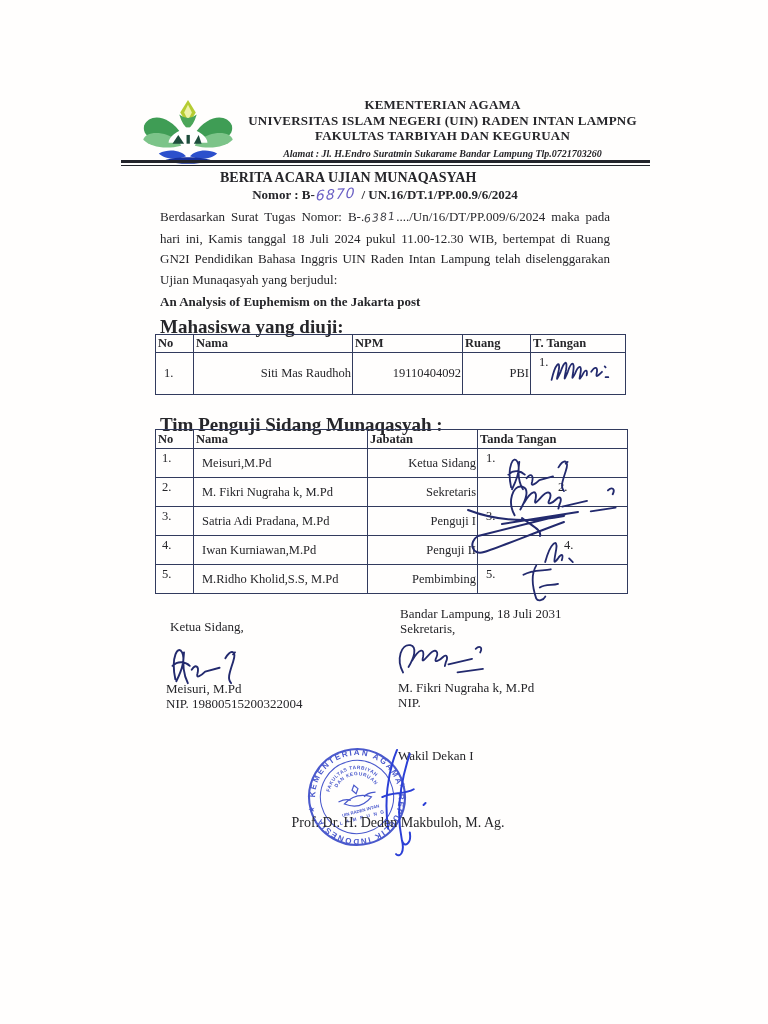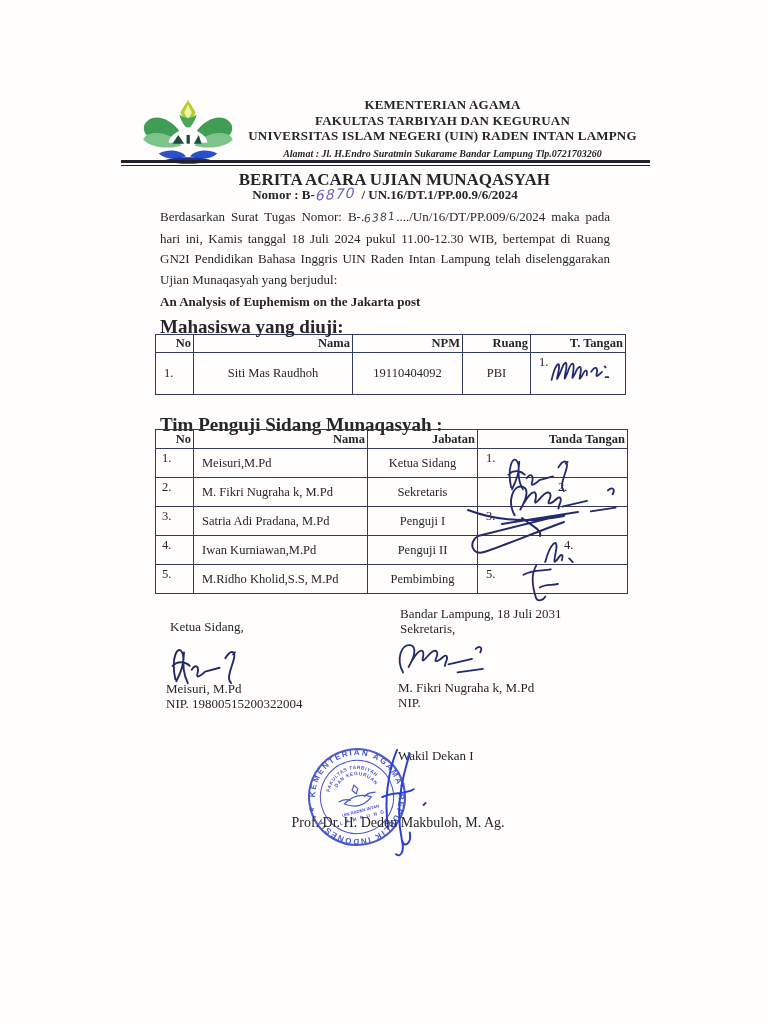--- a/index.html
+++ b/index.html
@@ -6,37 +6,37 @@
   #page{position:relative;width:768px;height:1024px;background:#fffefd;
         font-family:"Liberation Serif",serif;color:#26262a;overflow:hidden;}
   .abs{position:absolute;}
   
   #letterhead-text{left:235px;top:97px;width:415px;text-align:center;line-height:15.5px;}
   .lh-line{font-weight:bold;font-size:13px;letter-spacing:.2px;}
   .lh-addr{font-weight:bold;font-style:italic;font-size:10px;margin-top:2px;}
   #rule-thick{left:121px;top:160px;width:529px;height:3px;background:#23242b;}
   #rule-thin{left:121px;top:165px;width:529px;height:1px;background:#23242b;}
   
-  #doc-title{left:220px;top:170px;width:330px;text-align:right;font-weight:bold;font-size:17px;}
+  #doc-title{left:220px;top:170px;width:330px;text-align:left;font-weight:bold;font-size:14px;}
   #doc-number{left:220px;top:186px;width:330px;text-align:center;font-weight:bold;font-size:13px;}
   .hw{font-family:"DejaVu Sans",sans-serif;font-weight:normal;font-style:italic;
       color:#6a5fc4;font-size:14px;display:inline-block;transform:rotate(-4deg) skewX(-6deg);
       letter-spacing:1px;margin:0 6px 0 1px;}
   .hw2{font-family:"DejaVu Sans",sans-serif;font-style:italic;color:#44444a;font-size:11px;
       display:inline-block;transform:rotate(-5deg);letter-spacing:1px;}
   
   #opening-paragraph{left:160px;top:207px;width:450px;font-size:13px;line-height:20.5px;
       text-align:justify;}
   #thesis-title{left:160px;top:294px;width:470px;font-weight:bold;font-size:13px;}
   .tbl-caption{font-weight:bold;font-size:19px;}
   
   table{border-collapse:collapse;table-layout:fixed;}
   td,th{border:1.6px solid #323b5e;font-size:12.5px;overflow:hidden;}
-  th{font-weight:bold;text-align:right;padding:1px 2px;}
-  .c{text-align:center;}
+  th{font-weight:bold;text-align:left;padding:1px 2px;}
+  .c{text-align:right;}
   .l{text-align:left;padding-left:8px;}
   .topl{vertical-align:top;text-align:left;padding:2px 0 0 6px;}
   #student-table{left:155px;top:334px;width:470px;}
   #examiner-table{left:155px;top:429px;width:472px;}
   .sigcell{vertical-align:top;text-align:left;padding:2px 0 0 8px;}
   .signum{font-size:12.5px;}
   svg.sig{position:absolute;pointer-events:none;}
   .sig path{fill:none;stroke:#232a6e;stroke-width:2;stroke-linecap:round;stroke-linejoin:round;}
   .sig.blue path{stroke:#2b3fd6;}
   
@@ -63,22 +63,22 @@
     <path d="M40,38 L46,47 L34,47 Z" fill="#1d4d3c"></path>
     <rect x="48.5" y="38" width="3.4" height="9" fill="#1d4d3c"></rect>
     <path d="M56,47 L61,38 L64,47 Z" fill="#1d4d3c"></path>
     <path d="M20,57 C32,51 44,55 48,60 C39,64 26,63 20,57 Z" fill="#2c50cc"></path>
     <path d="M80,57 C68,51 56,55 52,60 C61,64 74,63 80,57 Z" fill="#2c50cc"></path>
     <path d="M26,64 C38,60 62,60 74,64 C60,69 40,69 26,64 Z" fill="#17309c"></path>
   </svg>
 
   <div class="abs" id="letterhead-text">
     <div class="lh-line">KEMENTERIAN AGAMA</div>
+    <div class="lh-line">UNIVERSITAS ISLAM NEGERI (UIN) RADEN INTAN LAMPNG</div>
     <div class="lh-line">FAKULTAS TARBIYAH DAN KEGURUAN</div>
-    <div class="lh-line">UNIVERSITAS ISLAM NEGERI (UIN) RADEN INTAN LAMPNG</div>
     <div class="lh-addr">Alamat : Jl. H.Endro Suratmin Sukarame Bandar Lampung Tlp.0721703260</div>
   </div>
   <div class="abs" id="rule-thick"></div>
   <div class="abs" id="rule-thin"></div>
 
   <div class="abs" id="doc-title">BERITA ACARA UJIAN MUNAQASYAH</div>
   <div class="abs" id="doc-number">
     <span>Nomor : B-</span><span class="hw">6870</span><span>/ UN.16/DT.1/PP.00.9/6/2024</span>
   </div>
 

